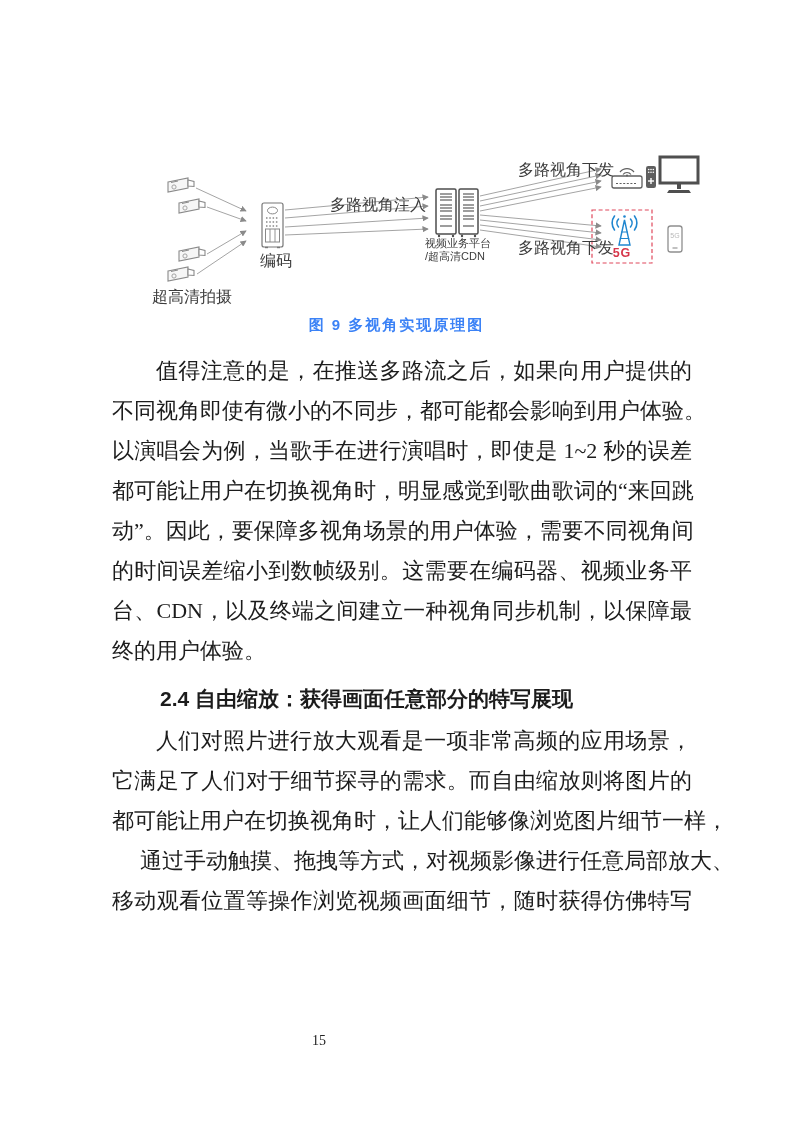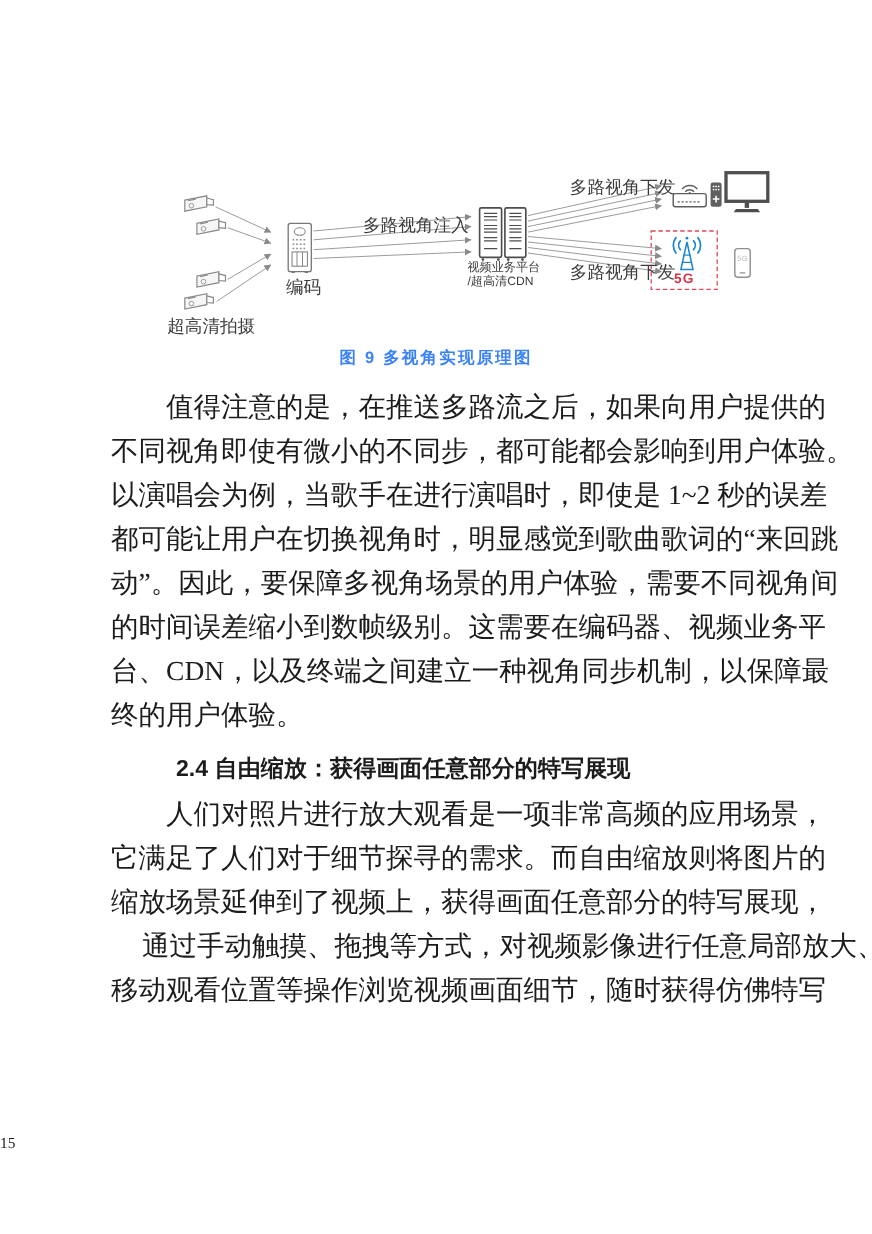--- a/index.html
+++ b/index.html
@@ -7,22 +7,22 @@
     position:relative;
     width:793px;height:1122px;
     background:#ffffff;
     overflow:hidden;
     font-family:"Liberation Serif","DejaVu Serif",serif;
     color:#1c1c1c;
   }
   
   .textline{
     position:absolute;
-    left:101px;width:580px;height:40px;
-    font-size:25px;line-height:30px;
+    left:112px;width:580px;height:40px;
+    font-size:22px;line-height:30px;
     text-align:justify;text-align-last:justify;
     white-space:nowrap;
   }
   .textline.first{text-indent:2em;}
   .textline.last{text-align-last:left;}
   #intro-line{
     position:absolute;left:112px;top:96px;width:580px;
     font-size:21px;line-height:30px;text-align:left;
   }
   #section-heading{
@@ -32,21 +32,21 @@
     font-family:Liberation Sans, sans-serif;
   }
   #figure-caption{
     position:absolute;left:0;top:316px;width:793px;
     text-align:center;
     font-family:"Liberation Sans","DejaVu Sans",sans-serif;
     font-size:15px;font-weight:bold;letter-spacing:2px;color:#3b82f6;
   }
   #page-number{
     position:absolute;left:0;top:1033px;width:638px;
-    text-align:left;font-size:14px;color:#222;
+    text-align:center;font-size:14px;color:#222;
   }
   
   #figure-diagram{position:absolute;left:0;top:0;width:793px;height:340px;}
   #diagram-svg{position:absolute;left:140px;top:145px;}
   .diag-label{
     position:absolute;
     font-family:"Liberation Sans","DejaVu Sans",sans-serif;
     font-size:16px;color:#3c3c3c;white-space:nowrap;
   }
   .diag-label.small{font-size:11px;line-height:13px;}
@@ -228,19 +228,19 @@
   <div class="textline" style="top:476px;">都可能让用户在切换视角时，明显感觉到歌曲歌词的“来回跳</div>
   <div class="textline" style="top:516px;">动”。因此，要保障多视角场景的用户体验，需要不同视角间</div>
   <div class="textline" style="top:556px;">的时间误差缩小到数帧级别。这需要在编码器、视频业务平</div>
   <div class="textline" style="top:596px;">台、CDN，以及终端之间建立一种视角同步机制，以保障最</div>
   <div class="textline last" style="top:636px;">终的用户体验。</div>
 
   <div id="section-heading">2.4 自由缩放：获得画面任意部分的特写展现</div>
 
   <div class="textline" style="top:766px;">它满足了人们对于细节探寻的需求。而自由缩放则将图片的</div>
   <div class="textline first" style="top:726px;">人们对照片进行放大观看是一项非常高频的应用场景，</div>
-  <div class="textline" style="top:806px;">缩放场景延伸到了视频上，获得画面任意部分的特写展现，</div>
+  <div class="textline" style="top:806px;">都可能让用户在切换视角时，让人们能够像浏览图片细节一样，</div>
   <div class="textline" style="top:846px;margin-left:28px;">通过手动触摸、拖拽等方式，对视频影像进行任意局部放大、</div>
   <div class="textline" style="top:886px;">移动观看位置等操作浏览视频画面细节，随时获得仿佛特写</div>
 
   <div id="page-number">15</div>
 
 </div>
 
 </body></html>

